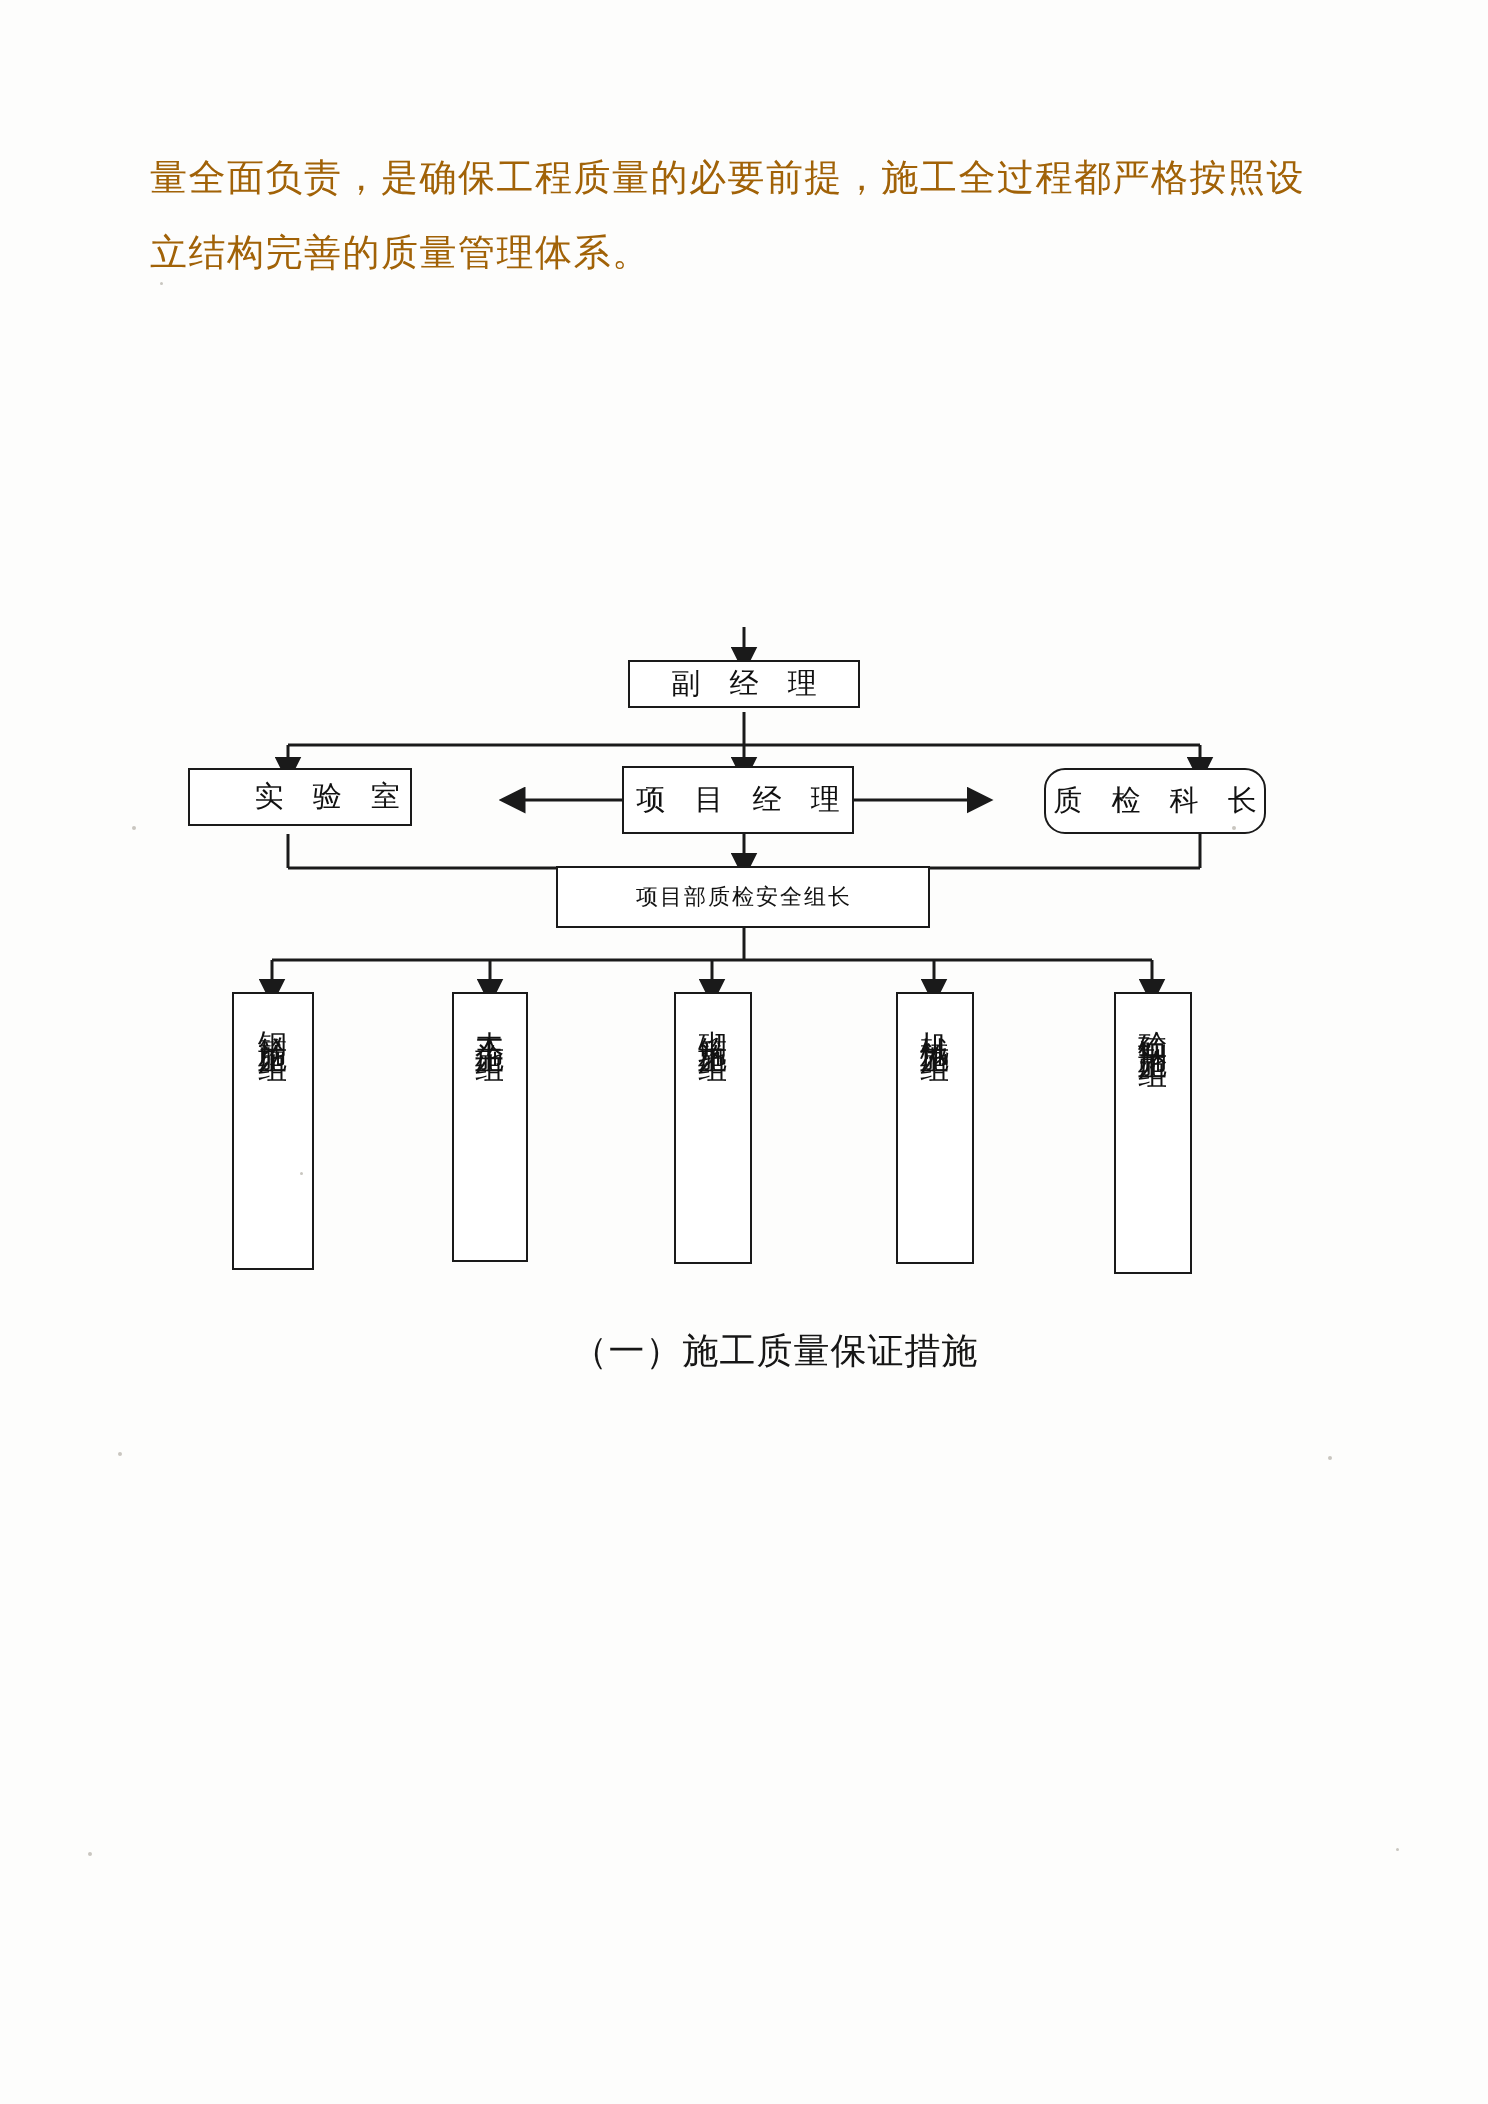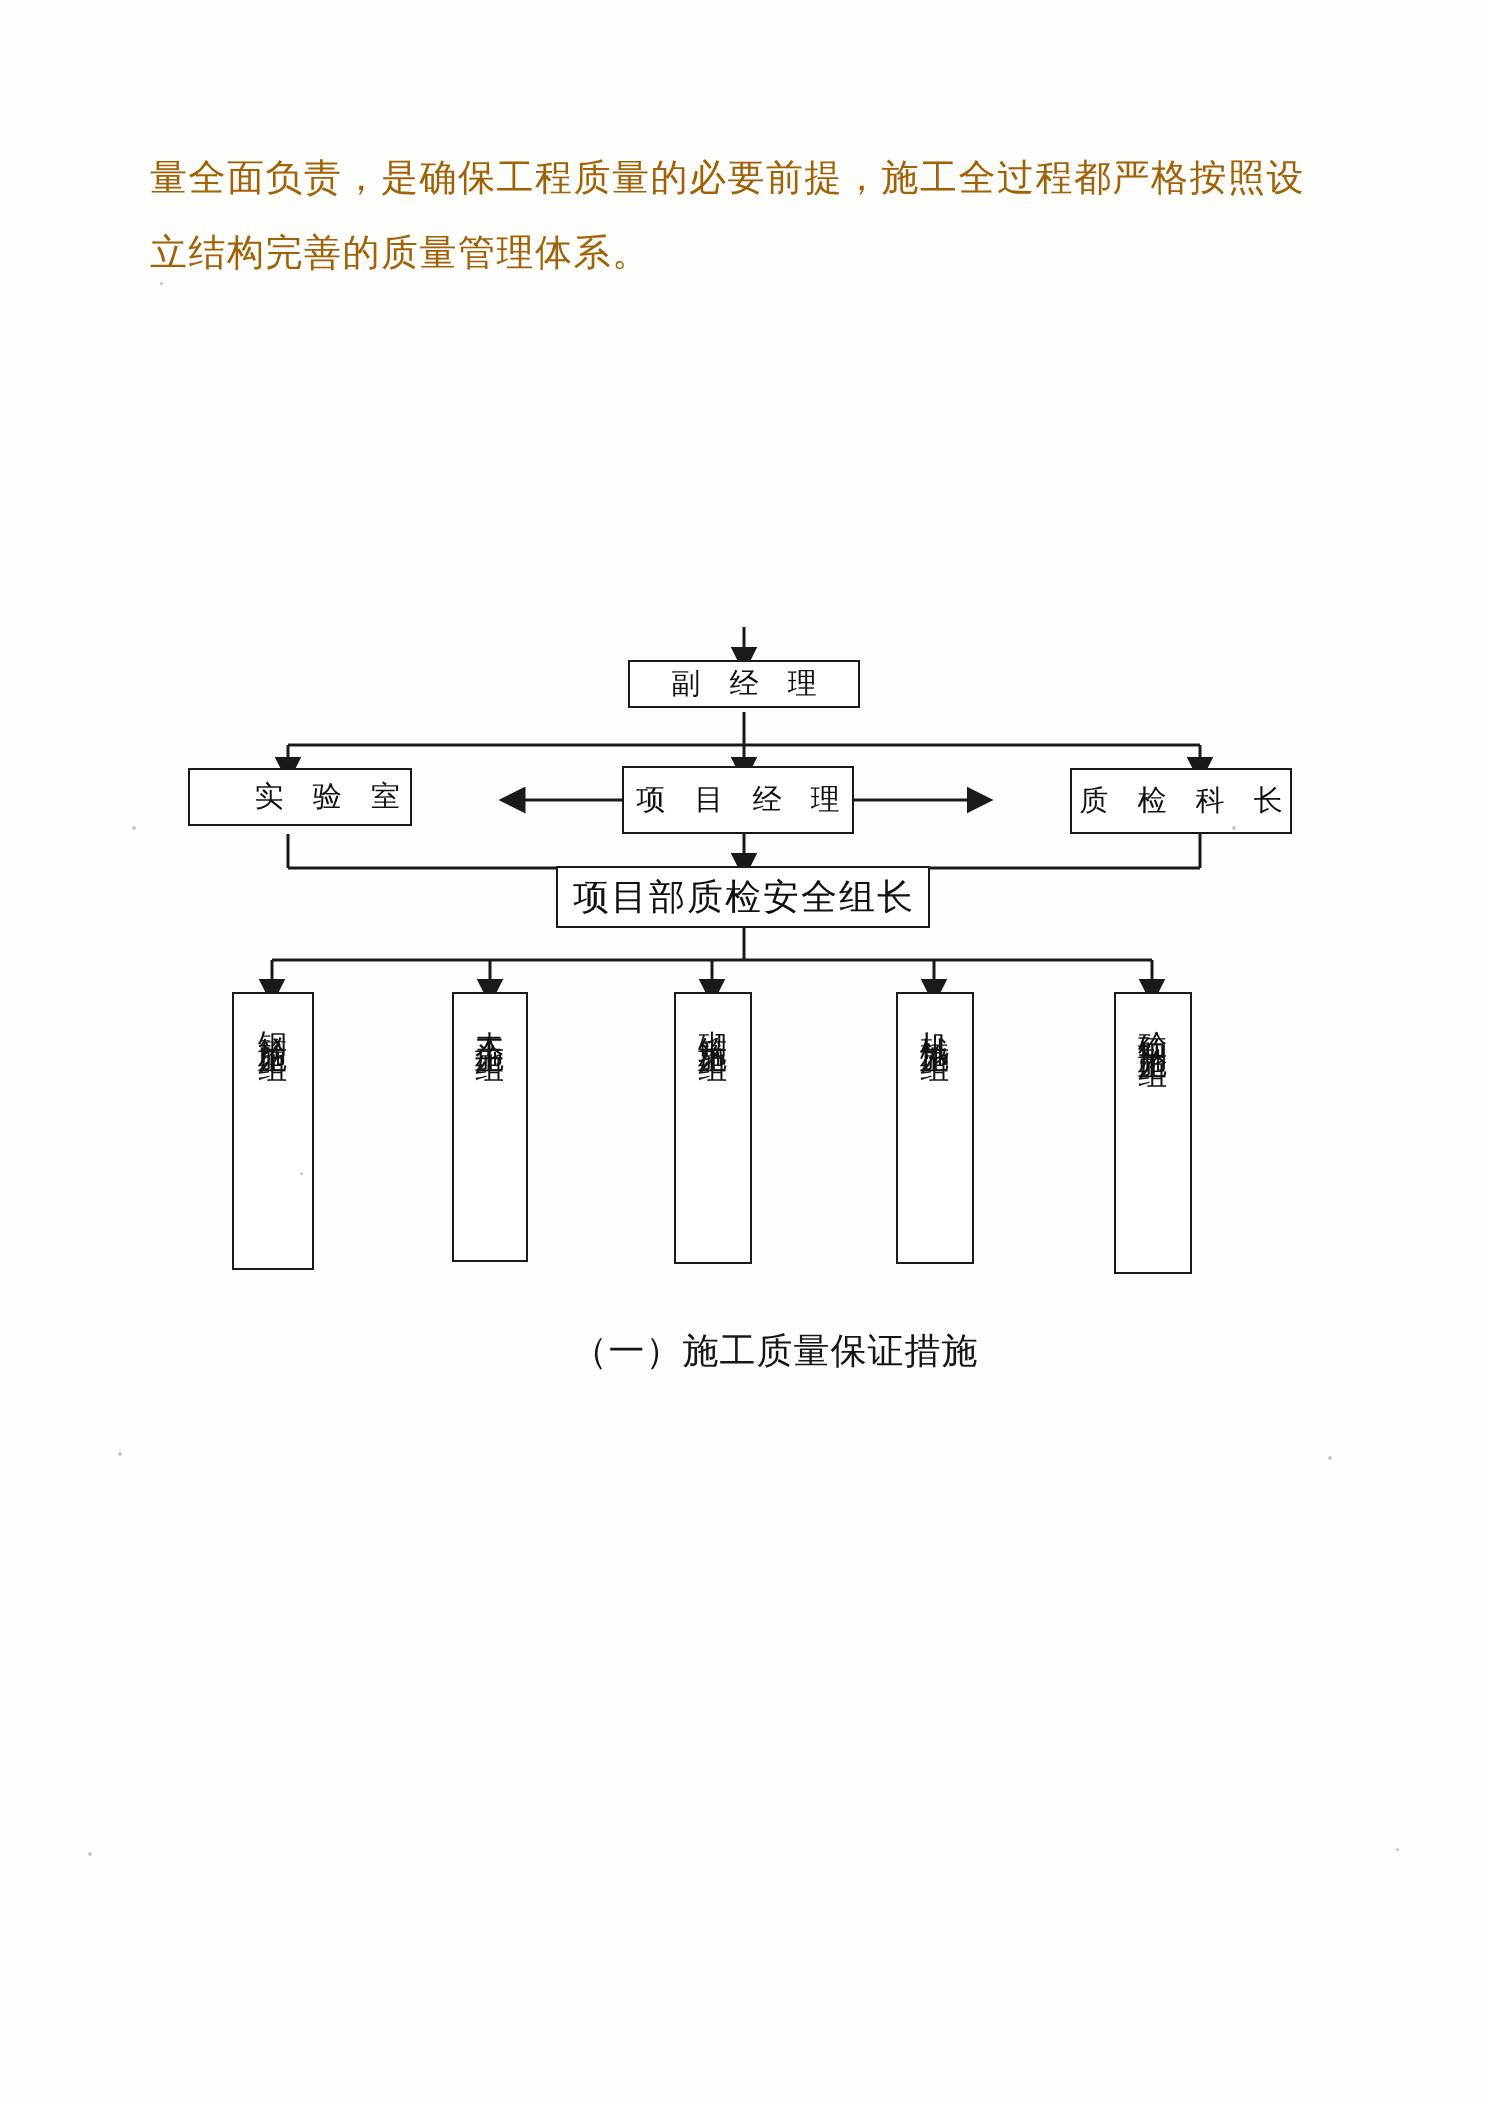--- a/index.html
+++ b/index.html
@@ -49,21 +49,21 @@
     justify-content:center;
     font-family:"DejaVu Serif","Liberation Serif",serif;
     color:#111;
   }
   .box .lbl{
     font-size:29px;
     letter-spacing:10px;
     text-indent:10px;
     white-space:nowrap;
   }
-  .box.tight .lbl{ letter-spacing:2px;text-indent:2px;font-size:36px;}
+  .box.tight .lbl{ letter-spacing:2px;text-indent:2px;font-size:22px;}
   .vbox{
     position:absolute;
     box-sizing:border-box;
     border:2.5px solid #1a1a1a;
     background:#ffffff;
     display:flex;
     align-items:flex-start;
     justify-content:center;
     padding-top:14px;
   }
@@ -144,21 +144,21 @@
   <div class="box" style="left:628px;top:660px;width:232px;height:48px;">
     <span class="lbl">副 经 理</span>
   </div>
 
   <div class="box" style="left:188px;top:768px;width:224px;height:58px;justify-content:flex-end;">
     <span class="lbl">实 验 室</span>
   </div>
   <div class="box" style="left:622px;top:766px;width:232px;height:68px;">
     <span class="lbl">项 目 经 理</span>
   </div>
-  <div class="box" style="left:1070px;top:768px;width:222px;height:66px;">
+  <div class="box" style="left:1044px;top:768px;width:222px;height:66px;border-radius:21px;">
     <span class="lbl">质 检 科 长</span>
   </div>
 
   <div class="box tight" style="left:556px;top:866px;width:374px;height:62px;">
     <span class="lbl">项目部质检安全组长</span>
   </div>
 
   <div class="vbox" style="left:232px;top:992px;width:82px;height:278px;">
     <span class="vlbl">钢筋施工组</span>
   </div>

